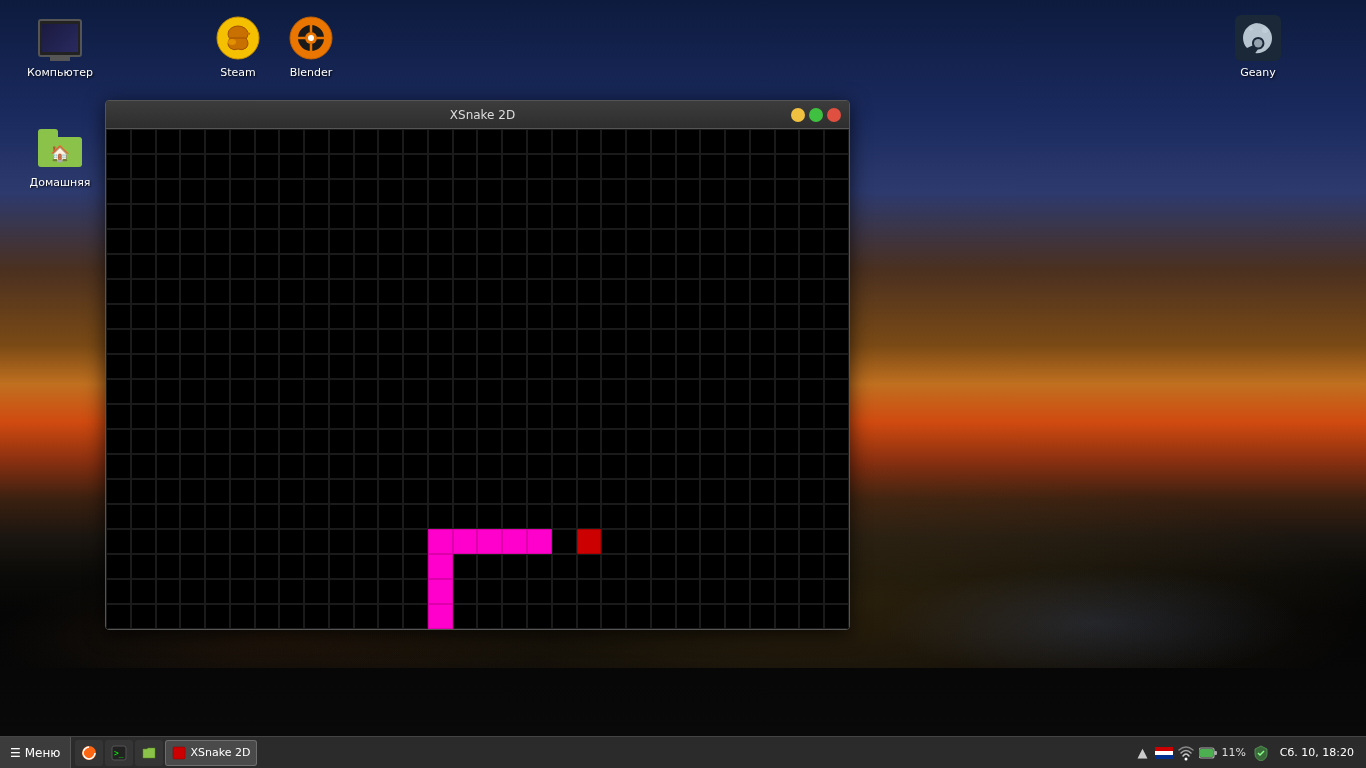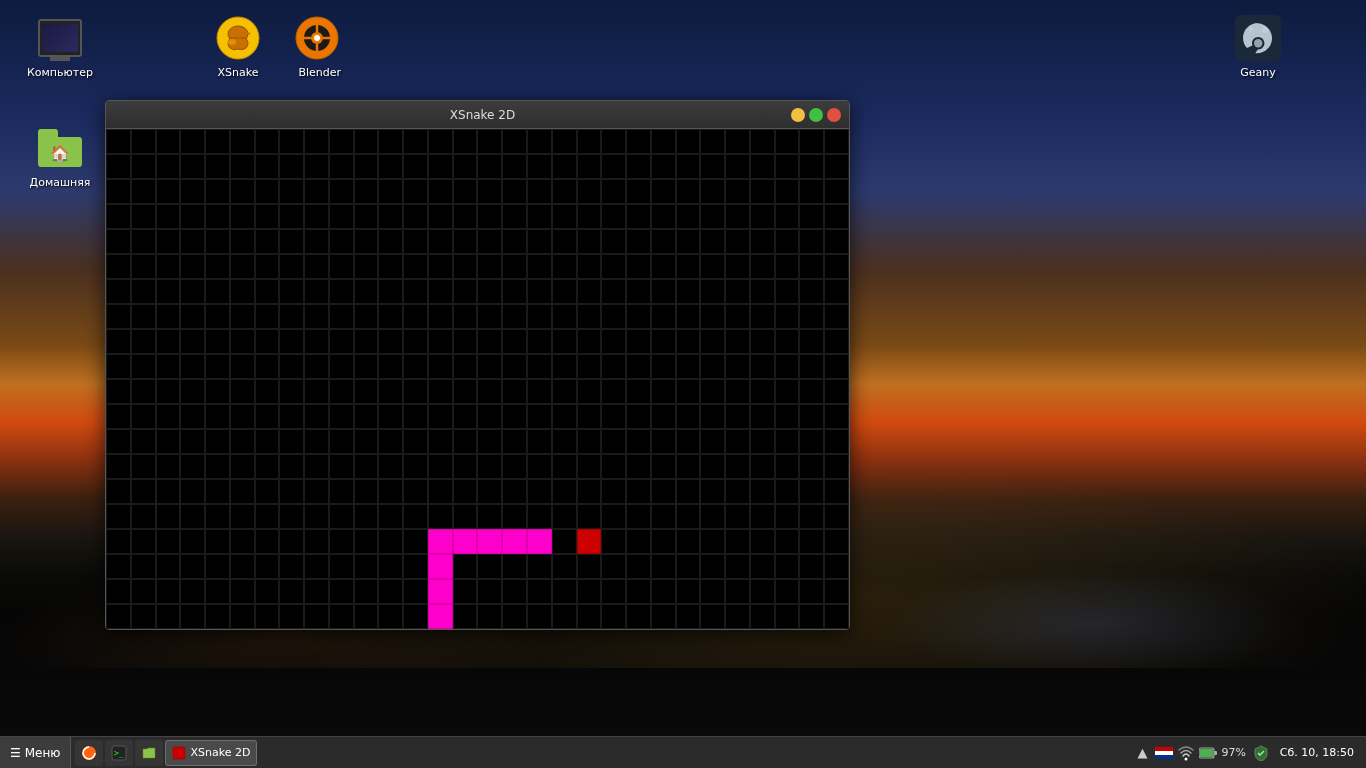--- a/index.html
+++ b/index.html
@@ -288,24 +288,24 @@
 <div class="desktop-icon" style="top:10px; left:198px;">
   <div class="icon-img">
     <svg width="44" height="44" viewBox="0 0 44 44">
       <circle cx="22" cy="22" r="21" fill="#f5c000" stroke="#c89000" stroke-width="1"></circle>
       <ellipse cx="22" cy="18" rx="10" ry="8" fill="#c87000" stroke="#a05000" stroke-width="1"></ellipse>
       <path d="M14 22 Q10 28 14 32 Q18 35 22 33 Q26 35 30 32 Q34 28 30 22 Z" fill="#c87000" stroke="#a05000" stroke-width="1"></path>
       <ellipse cx="16" cy="26" rx="4" ry="3" fill="#e09000"></ellipse>
       <path d="M26 20 Q30 16 34 18" stroke="#c87000" stroke-width="2" fill="none"></path>
     </svg>
   </div>
-  <span class="icon-label">XSnake</span>
+  <span class="icon-label">Steam</span>
 </div>
 
-<div class="desktop-icon" style="top:10px; left:265px;align-items:flex-end;">
+<div class="desktop-icon" style="top:10px; left:271px;">
   <div class="icon-img">
     <svg width="44" height="44" viewBox="0 0 44 44">
       <circle cx="22" cy="22" r="21" fill="#ea7600" stroke="#c06000" stroke-width="1"></circle>
       <circle cx="22" cy="22" r="14" fill="#1a1a1a" stroke="#ea7600" stroke-width="2"></circle>
       <circle cx="22" cy="22" r="6" fill="#ea7600"></circle>
       <circle cx="22" cy="22" r="3" fill="#fff"></circle>
       <line x1="22" y1="8" x2="22" y2="16" stroke="#ea7600" stroke-width="2.5"></line>
       <line x1="22" y1="28" x2="22" y2="36" stroke="#ea7600" stroke-width="2.5"></line>
       <line x1="8" y1="22" x2="16" y2="22" stroke="#ea7600" stroke-width="2.5"></line>
       <line x1="28" y1="22" x2="36" y2="22" stroke="#ea7600" stroke-width="2.5"></line>
@@ -1021,23 +1021,23 @@
       </svg>
     </div>
 
     <div class="tray-icon">
       <svg width="18" height="12" viewBox="0 0 18 12">
         <rect x="0" y="1" width="15" height="10" rx="2" fill="none" stroke="#aaa" stroke-width="1.2"></rect>
         <rect x="1" y="2" width="13" height="8" rx="1" fill="#4CAF50"></rect>
         <rect x="15" y="4" width="3" height="4" rx="1" fill="#aaa"></rect>
       </svg>
     </div>
-    <span style="font-size:11px; color:#ddd; margin-right:2px;">97%</span>
+    <span style="font-size:11px; color:#ddd; margin-right:2px;">11%</span>
 
     <div class="tray-icon">
       <svg width="14" height="16" viewBox="0 0 14 16">
         <path d="M7 1 L13 4 L13 9 Q13 14 7 16 Q1 14 1 9 L1 4 Z" fill="#3a6a3a" stroke="#5a9a5a" stroke-width="0.8"></path>
         <path d="M4 8 L6 10 L10 6" fill="none" stroke="#8f8" stroke-width="1.5"></path>
       </svg>
     </div>
-    <span class="taskbar-clock">Сб. 10, 18:50</span>
+    <span class="taskbar-clock">Сб. 10, 18:20</span>
   </div>
 </div>
 
 </body></html>

